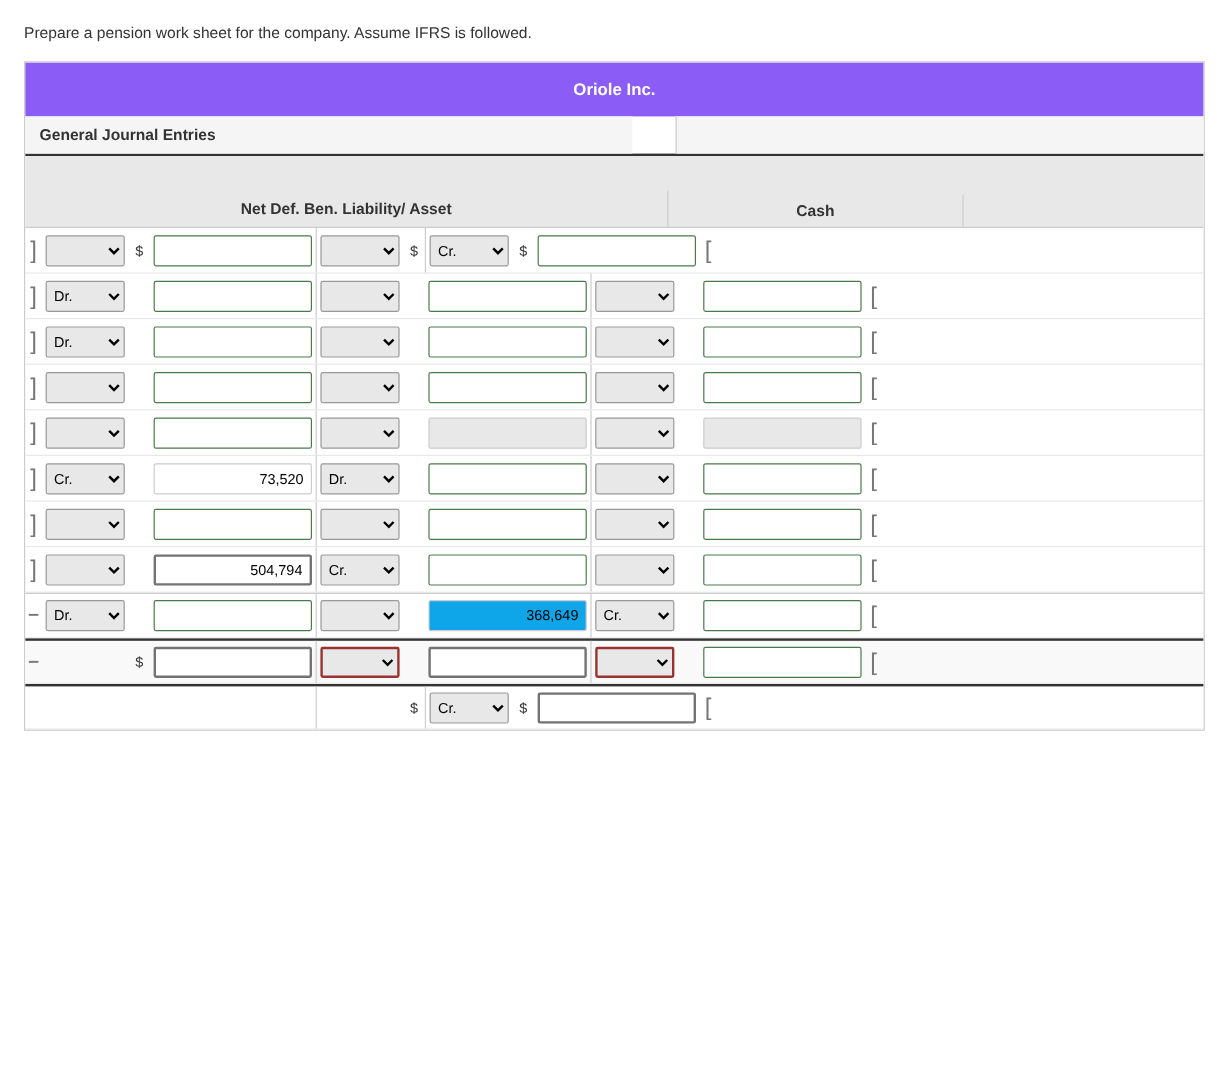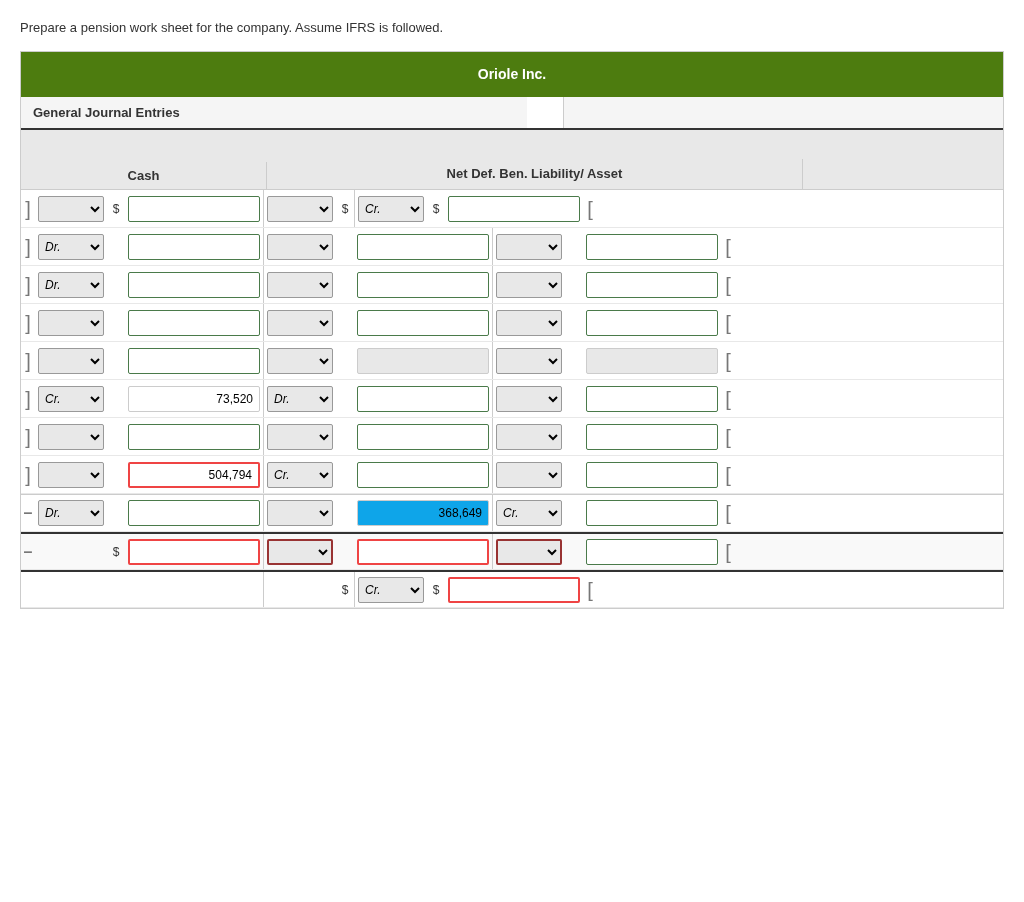--- a/index.html
+++ b/index.html
@@ -13,37 +13,36 @@
     .intro-text {
       margin-bottom: 16px;
       font-size: 13px;
       color: #333;
     }
     .worksheet-container {
       border: 1px solid #ccc;
       overflow-x: auto;
     }
     .worksheet-header {
-      background: #4d7c0f;
+      background: #8b5cf6;
       color: #fff;
       text-align: center;
       padding: 12px 10px;
       font-weight: bold;
       font-size: 14px;
       line-height: 1.5;
     }
     select {
       border: 1px solid #aaa;
       background: #f5f5f5;
       padding: 3px 2px;
       font-size: 12px;
       height: 26px;
       cursor: pointer;
       border-radius: 2px;
-      font-style: italic;
     }
     input[type="text"] {
       border: 1px solid #4a7a4a;
       background: #fff;
       padding: 3px 6px;
       font-size: 12px;
       height: 26px;
       border-radius: 2px;
       text-align: right;
     }
@@ -72,21 +71,21 @@
       padding: 2px 5px;
       font-size: 12px;
       height: 26px;
       text-align: right;
     }
     .ws-input.gray-bg {
       background: #e8e8e8;
       border: 1px solid #ccc;
     }
     .ws-input.red-b {
-      border: 2px solid #ef4444;
+      border: 2px solid #737373;
     }
     .ws-select {
       width: 100%;
       border: 1px solid #999;
       background: #e8e8e8;
       font-size: 12px;
       height: 26px;
       padding: 0 2px;
       cursor: pointer;
     }
@@ -102,26 +101,26 @@
     <div>Oriole Inc.</div>
   </div>
 
   <div style="display:flex; align-items:stretch; border-bottom: 2px solid #333; gap: 36px;">
     <div style="flex:1; padding: 8px 12px; font-weight:bold; font-size:13px; background:#f5f5f5;">General Journal Entries</div>
     <div style="width:440px; background:#f5f5f5; border-left:1px solid #ccc;"></div>
   </div>
 
   <div style="display:flex; background:#e8e8e8; border-bottom: 1px solid #ccc; min-height:60px; align-items: flex-end;">
 
+    <div style="flex:1; border-right:1px solid #ccc; padding:6px; text-align:center; display:flex; align-items:flex-end; justify-content:center;">
+      <span style="font-weight:bold; font-size:13px; line-height:1.4;">Net Def. Ben. Liability/ Asset</span>
+    </div>
+
     <div style="width:246px; border-right:1px solid #ccc; padding:6px; text-align:center; display:flex; align-items:flex-end; justify-content:center;">
       <span style="font-weight:bold; font-size:13px;">Cash</span>
-    </div>
-
-    <div style="flex:1; border-right:1px solid #ccc; padding:6px; text-align:center; display:flex; align-items:flex-end; justify-content:center;">
-      <span style="font-weight:bold; font-size:13px; line-height:1.4;">Net Def. Ben. Liability/ Asset</span>
     </div>
     <div style="width:200px; padding:6px; text-align:center;"></div>
   </div>
 
   <div>
 
     <div class="ws-row" style="min-height:38px;">
       <div class="c w-bracket">]</div>
       <div class="c w-sel">
         <select class="ws-select">

